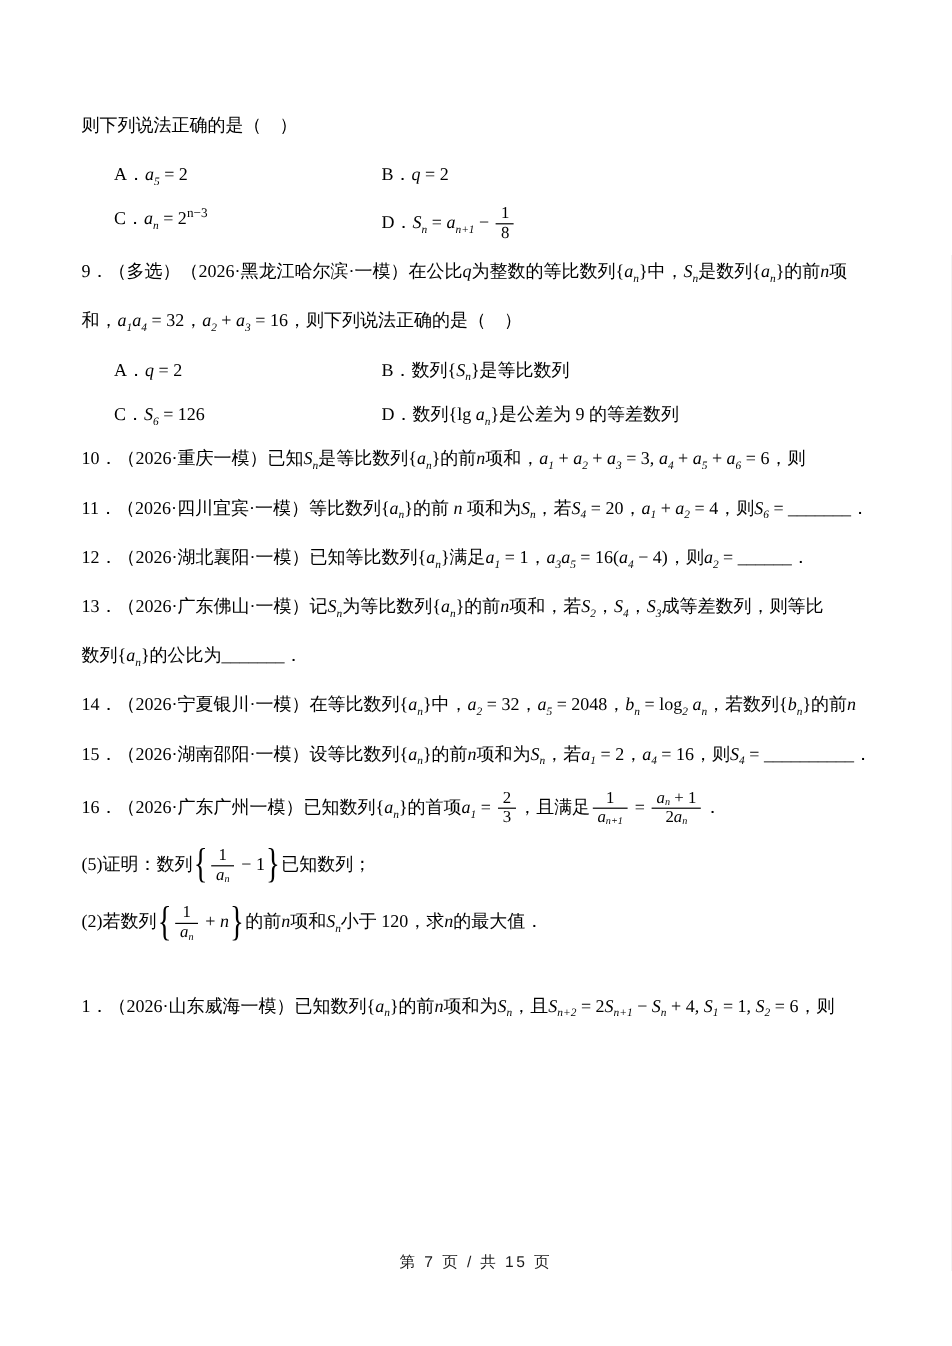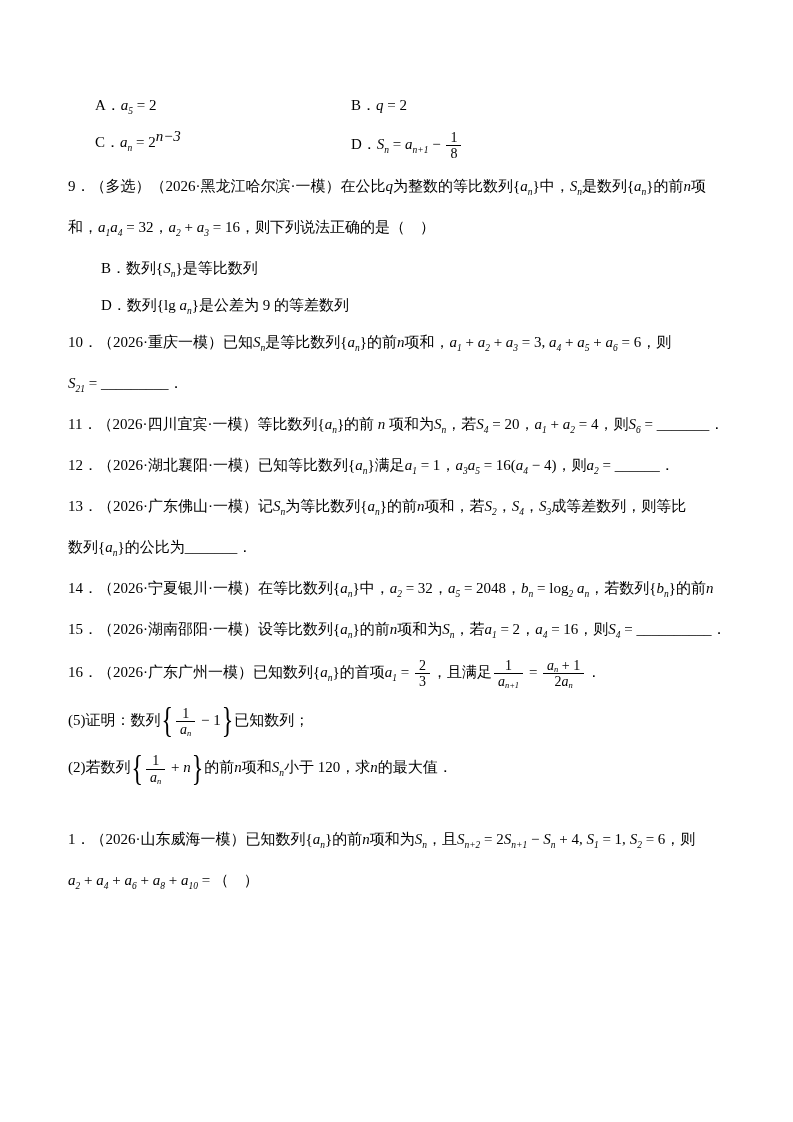--- a/index.html
+++ b/index.html
@@ -21,26 +21,26 @@
     font-size:15px;
     line-height:25px;
     margin-bottom:16px;
     white-space:nowrap;
   }
   .block{margin-bottom:0;}
   .block-opts{margin-bottom:6px;}
   .optrow{display:flex;margin-bottom:12px;}
   .optcell{font-size:15px;line-height:25px;white-space:nowrap;}
   .optcell.left{flex:0 0 250px;padding-left:27px;box-sizing:border-box;}
-  .optcell.right{flex:1;margin-left:33px;}
+  .optcell.right{flex:1;}
   .cn{font-family:"Liberation Serif","DejaVu Serif",serif;}
   .it{font-style:italic;font-family:"Liberation Serif",serif;}
   .rm{font-family:"Liberation Serif",serif;}
   sub{font-size:9.5px;font-style:italic;line-height:0;vertical-align:-4px;}
-  sup{font-size:15px;font-style:italic;line-height:0;vertical-align:6px;}
+  sup{font-size:11px;line-height:0;vertical-align:6px;}
   .frac{
     display:inline-block;
     text-align:center;
     vertical-align:middle;
     margin:0 2px;
     font-size:14px;
     line-height:1.1;
   }
   .frac .num{display:block;padding:0 4px;border-bottom:1px solid #000;}
   .frac .den{display:block;padding:0 4px;}
@@ -61,45 +61,49 @@
     letter-spacing:2px;
     color:#1a1a1a;
     font-family:"Liberation Sans","DejaVu Sans",sans-serif;
   }
 </style>
 </head>
 <body>
 
 <div class="page">
   <div class="content" id="content">
+      <div class="block">
+        <div class="line"><span class="cn">则下列说法正确的是（　）</span></div>
+      </div>
       <div class="block block-opts">
         <div class="optrow">
           <div class="optcell left"><span class="cn">A．</span><span class="it">a</span><sub>5</sub><span class="rm"> = 2</span></div>
           <div class="optcell right"><span class="cn">B．</span><span class="it">q</span><span class="rm"> = 2</span></div>
         </div>
         <div class="optrow">
           <div class="optcell left"><span class="cn">C．</span><span class="it">a</span><sub>n</sub><span class="rm"> = 2</span><sup>n−3</sup></div>
           <div class="optcell right"><span class="cn">D．</span><span class="it">S</span><sub>n</sub><span class="rm"> = </span><span class="it">a</span><sub>n+1</sub><span class="rm"> − </span><span class="frac"><span class="num"><span class="rm">1</span></span><span class="den"><span class="rm">8</span></span></span></div>
         </div>
       </div>
       <div class="block">
         <div class="line"><span class="cn">9．（多选）（2026·黑龙江哈尔滨·一模）在公比</span><span class="it">q</span><span class="cn">为整数的等比数列</span><span class="cn">{</span><span class="it">a</span><sub>n</sub><span class="cn">}</span><span class="cn">中，</span><span class="it">S</span><sub>n</sub><span class="cn">是数列</span><span class="cn">{</span><span class="it">a</span><sub>n</sub><span class="cn">}</span><span class="cn">的前</span><span class="it">n</span><span class="cn">项</span></div>
         <div class="line"><span class="cn">和，</span><span class="it">a</span><sub>1</sub><span class="it">a</span><sub>4</sub><span class="rm"> = 32</span><span class="cn">，</span><span class="it">a</span><sub>2</sub><span class="rm"> + </span><span class="it">a</span><sub>3</sub><span class="rm"> = 16</span><span class="cn">，则下列说法正确的是（　）</span></div>
       </div>
       <div class="block block-opts">
         <div class="optrow">
+          <div class="optcell left"><span class="cn">A．</span><span class="it">q</span><span class="rm"> = 2</span></div>
           <div class="optcell right"><span class="cn">B．数列</span><span class="cn">{</span><span class="it">S</span><sub>n</sub><span class="cn">}</span><span class="cn">是等比数列</span></div>
         </div>
         <div class="optrow">
+          <div class="optcell left"><span class="cn">C．</span><span class="it">S</span><sub>6</sub><span class="rm"> = 126</span></div>
           <div class="optcell right"><span class="cn">D．数列</span><span class="cn">{</span><span class="rm">lg </span><span class="it">a</span><sub>n</sub><span class="cn">}</span><span class="cn">是公差为 9 的等差数列</span></div>
         </div>
       </div>
       <div class="block">
         <div class="line"><span class="cn">10．（2026·重庆一模）已知</span><span class="it">S</span><sub>n</sub><span class="cn">是等比数列</span><span class="cn">{</span><span class="it">a</span><sub>n</sub><span class="cn">}</span><span class="cn">的前</span><span class="it">n</span><span class="cn">项和，</span><span class="it">a</span><sub>1</sub><span class="rm"> + </span><span class="it">a</span><sub>2</sub><span class="rm"> + </span><span class="it">a</span><sub>3</sub><span class="rm"> = 3, </span><span class="it">a</span><sub>4</sub><span class="rm"> + </span><span class="it">a</span><sub>5</sub><span class="rm"> + </span><span class="it">a</span><sub>6</sub><span class="rm"> = 6</span><span class="cn">，则</span></div>
-        <div class="line"><span class="it">S</span><sub>21</sub><span class="rm"> = </span><span class="cn">_________</span><span class="cn">．</span></div>
       </div>
       <div class="block">
         <div class="line"><span class="cn">11．（2026·四川宜宾·一模）等比数列</span><span class="cn">{</span><span class="it">a</span><sub>n</sub><span class="cn">}</span><span class="cn">的前 </span><span class="it">n</span><span class="cn"> 项和为</span><span class="it">S</span><sub>n</sub><span class="cn">，若</span><span class="it">S</span><sub>4</sub><span class="rm"> = 20</span><span class="cn">，</span><span class="it">a</span><sub>1</sub><span class="rm"> + </span><span class="it">a</span><sub>2</sub><span class="rm"> = 4</span><span class="cn">，则</span><span class="it">S</span><sub>6</sub><span class="rm"> = </span><span class="cn">_______．</span></div>
       </div>
       <div class="block">
         <div class="line"><span class="cn">12．（2026·湖北襄阳·一模）已知等比数列</span><span class="cn">{</span><span class="it">a</span><sub>n</sub><span class="cn">}</span><span class="cn">满足</span><span class="it">a</span><sub>1</sub><span class="rm"> = 1</span><span class="cn">，</span><span class="it">a</span><sub>3</sub><span class="it">a</span><sub>5</sub><span class="rm"> = 16(</span><span class="it">a</span><sub>4</sub><span class="rm"> − 4)</span><span class="cn">，则</span><span class="it">a</span><sub>2</sub><span class="rm"> = </span><span class="cn">______．</span></div>
       </div>
       <div class="block">
         <div class="line"><span class="cn">13．（2026·广东佛山·一模）记</span><span class="it">S</span><sub>n</sub><span class="cn">为等比数列</span><span class="cn">{</span><span class="it">a</span><sub>n</sub><span class="cn">}</span><span class="cn">的前</span><span class="it">n</span><span class="cn">项和，若</span><span class="it">S</span><sub>2</sub><span class="cn">，</span><span class="it">S</span><sub>4</sub><span class="cn">，</span><span class="it">S</span><sub>3</sub><span class="cn">成等差数列，则等比</span></div>
         <div class="line"><span class="cn">数列</span><span class="cn">{</span><span class="it">a</span><sub>n</sub><span class="cn">}</span><span class="cn">的公比为</span><span class="cn">_______．</span></div>
@@ -115,16 +119,16 @@
       </div>
       <div class="block">
         <div class="line"><span class="cn">(5)证明：数列</span><span class="bigb">{</span><span class="frac"><span class="num"><span class="rm">1</span></span><span class="den"><span class="it">a</span><sub>n</sub></span></span><span class="rm"> − 1</span><span class="bigb">}</span><span class="cn">已知数列；</span></div>
       </div>
       <div class="block">
         <div class="line"><span class="cn">(2)若数列</span><span class="bigb">{</span><span class="frac"><span class="num"><span class="rm">1</span></span><span class="den"><span class="it">a</span><sub>n</sub></span></span><span class="rm"> + </span><span class="it">n</span><span class="bigb">}</span><span class="cn">的前</span><span class="it">n</span><span class="cn">项和</span><span class="it">S</span><sub>n</sub><span class="cn">小于 120，求</span><span class="it">n</span><span class="cn">的最大值．</span></div>
       </div>
       <div style="height: 26px;"></div>
       <div class="block">
         <div class="line"><span class="cn">1．（2026·山东威海一模）已知数列</span><span class="cn">{</span><span class="it">a</span><sub>n</sub><span class="cn">}</span><span class="cn">的前</span><span class="it">n</span><span class="cn">项和为</span><span class="it">S</span><sub>n</sub><span class="cn">，且</span><span class="it">S</span><sub>n+2</sub><span class="rm"> = 2</span><span class="it">S</span><sub>n+1</sub><span class="rm"> − </span><span class="it">S</span><sub>n</sub><span class="rm"> + 4, </span><span class="it">S</span><sub>1</sub><span class="rm"> = 1, </span><span class="it">S</span><sub>2</sub><span class="rm"> = 6</span><span class="cn">，则</span></div>
-        <div class="line"><span class="it">a</span><sub>2</sub><span class="rm"> + </span><span class="it">a</span><sub>4</sub><span class="rm"> + </span><span class="it">a</span><sub>6</sub><span class="rm"> + </span><span class="it">a</span><sub>8</sub><span class="rm"> + </span><span class="it">a</span><sub>10</sub><span class="rm"> = </span><span class="cn">（　）</span></div>
       </div>
     </div>
+  <div class="footer">第 7 页 / 共 15 页</div>
 </div>
 
 </body></html>

